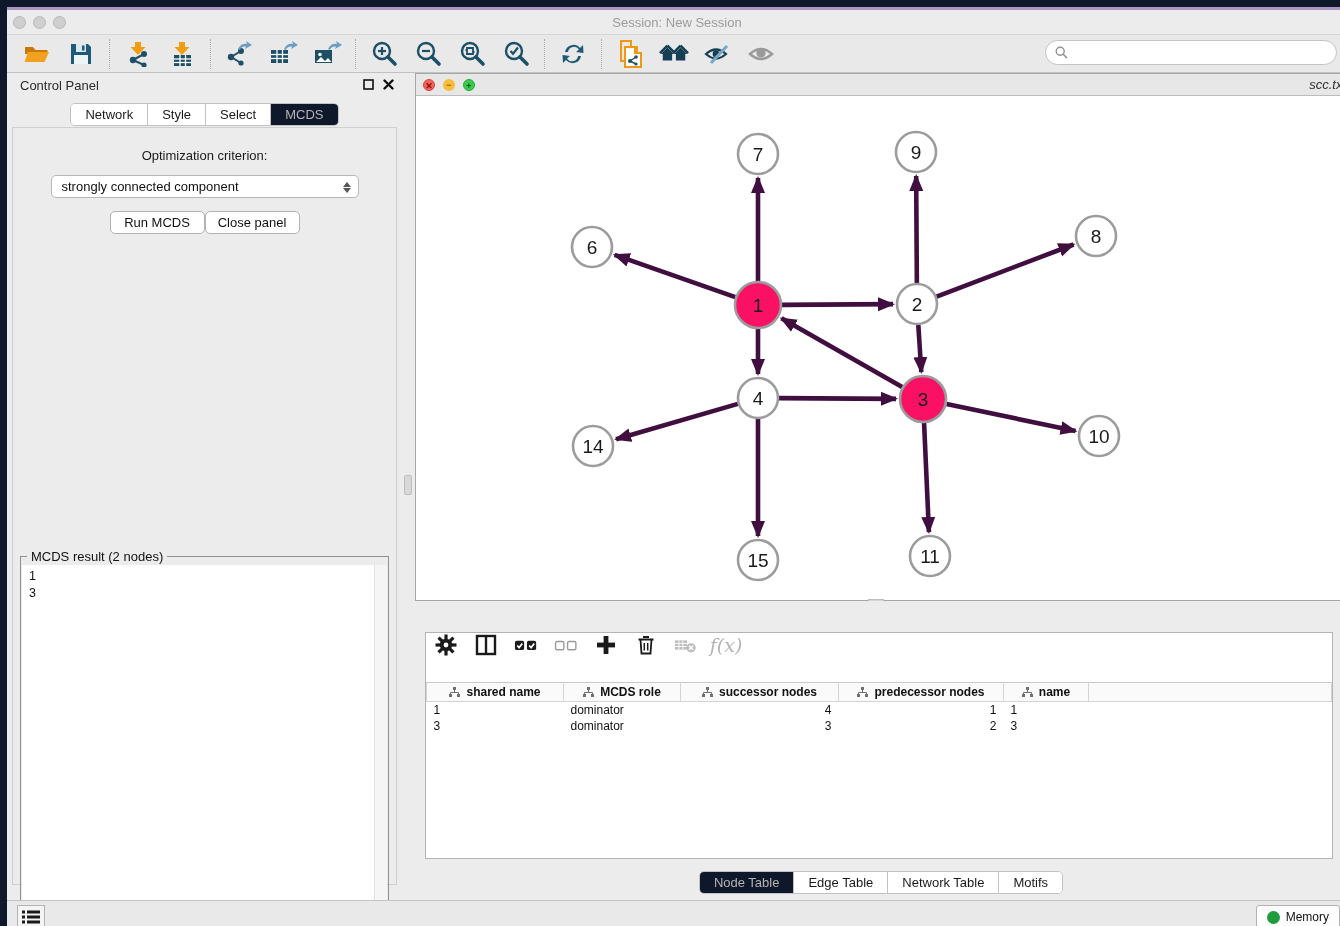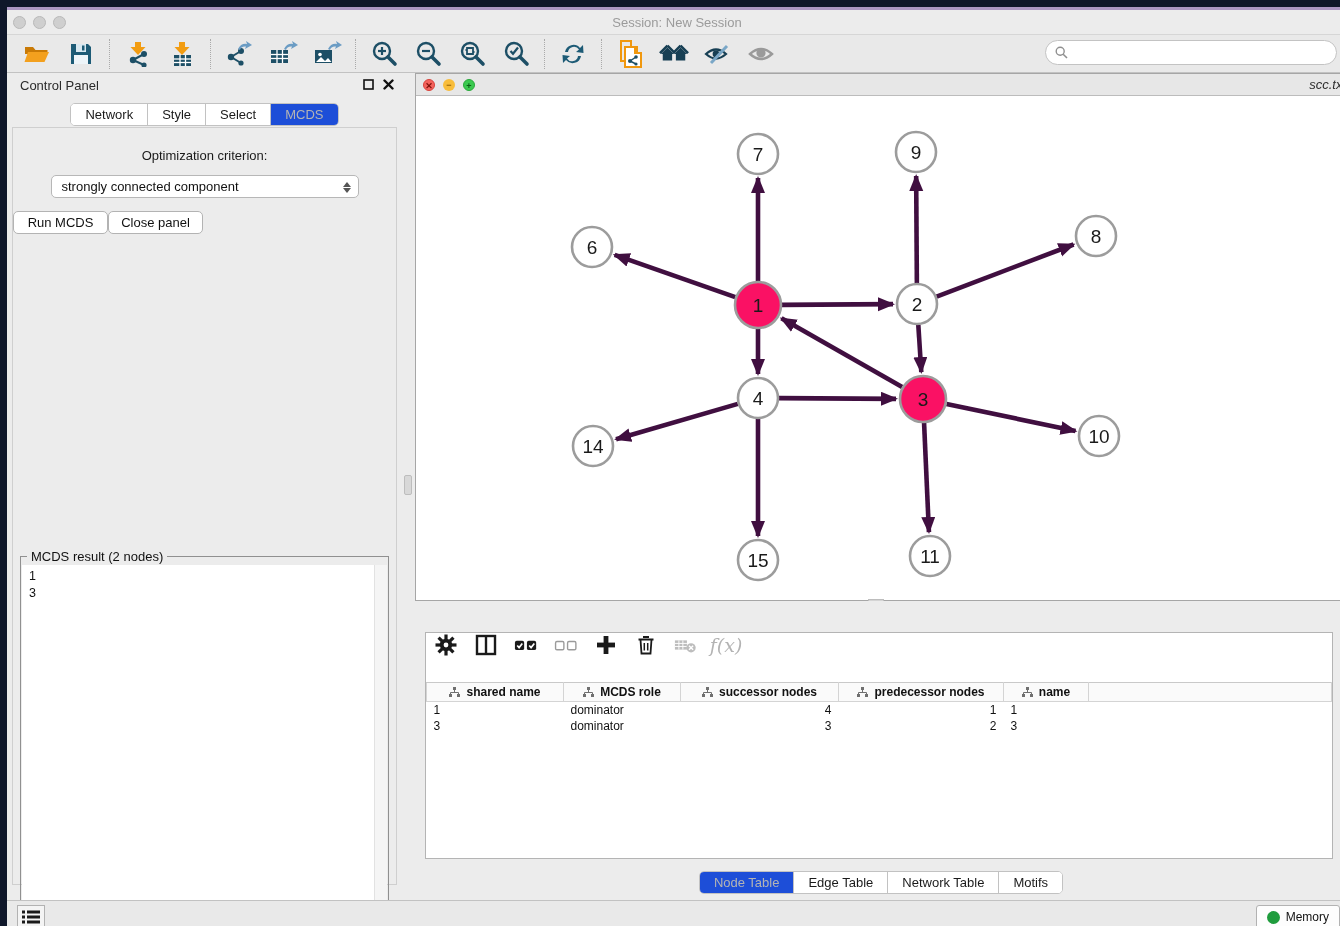--- a/index.html
+++ b/index.html
@@ -22,29 +22,29 @@
 
   
   .control-panel { position:absolute; left:0; top:66px; width:395px; height:827px; background:#ececec; }
   .panel-header { height:26px; position:relative; }
   .panel-title { position:absolute; left:13px; top:5px; font-size:13px; color:#2b2b2b; }
   .panel-btns { position:absolute; right:8px; top:6px; display:flex; gap:9px; }
   .cp-tabs { position:absolute; left:0; top:30px; width:100%; display:flex; justify-content:center; }
   .tabgroup { display:flex; border:1px solid #c2c2c2; border-radius:5px; overflow:hidden; background:#fff; }
   .tabgroup .tab { padding:3px 14px; font-size:13px; color:#1a1a1a; background:#fff; border-right:1px solid #c2c2c2; cursor:default;text-align:center; }
   .tabgroup .tab:last-child { border-right:none; }
-  .tabgroup .tab.active { background:#1d4ed8; color:#b4b4b4; }
+  .tabgroup .tab.active { background:#0f172a; color:#b4b4b4; }
   .cp-body { position:absolute; left:5px; top:54px; width:385px; height:758px; border:1px solid #cfcfcf; background:#ececec; }
   .opt-label { margin-top:20px; text-align:center; font-size:13px; color:#1a1a1a; }
   .dropdown { position:relative; margin:12px auto 0; width:308px; height:23px; background:#fff; border:1px solid #b7b7b7; border-radius:5px; font-size:13px; color:#111; line-height:21px; padding-left:10px; }
   .dropdown .stepper { position:absolute; right:5px; top:2px; width:12px; height:18px; display:flex; flex-direction:column; align-items:center; justify-content:center; gap:1px; }
   .chev { width:0; height:0; border-left:4px solid transparent; border-right:4px solid transparent; }
   .chev.up { border-bottom:5px solid #555; }
   .chev.dn { border-top:5px solid #555; }
-  .btn-row { margin-top:13px; display:flex; gap:0; }
+  .btn-row { margin-top:13px; display:flex; justify-content:center; gap:0; }
   .aq-btn { min-width:95px; height:23px; background:#fff; border:1px solid #b3b3b3; border-radius:5px; font-size:13px; color:#111; text-align:center; line-height:21px; padding:0 12px; cursor:default; }
   .result-group { position:absolute; left:7px; top:428px; width:369px; height:378px; border:1px solid #909090; }
   .result-legend { position:absolute; left:6px; top:-8px; background:#ececec; padding:0 4px; font-size:13px; color:#111; }
   .result-area { position:absolute; inset:8px 1px 1px 1px; background:#fff; overflow:hidden; }
   .result-lines { font-size:12.5px; line-height:17px; color:#111; padding:3px 7px; white-space:pre; }
   .result-scroll { position:absolute; right:0; top:0; width:13px; height:100%; background:#f5f5f5; border-left:1px solid #e2e2e2; }
 
   
   .vsplit { position:absolute; left:395px; top:66px; width:13px; height:827px; background:#ececec; }
   .vsplit .handle { position:absolute; left:2px; top:402px; width:8px; height:20px; background:#d8d8d8; border:1px solid #bdbdbd; border-radius:2px; }

